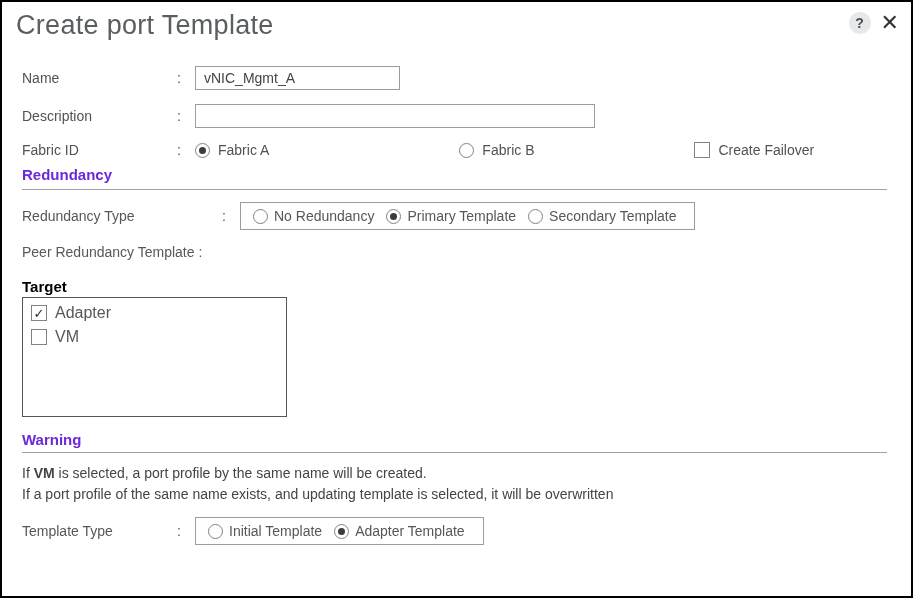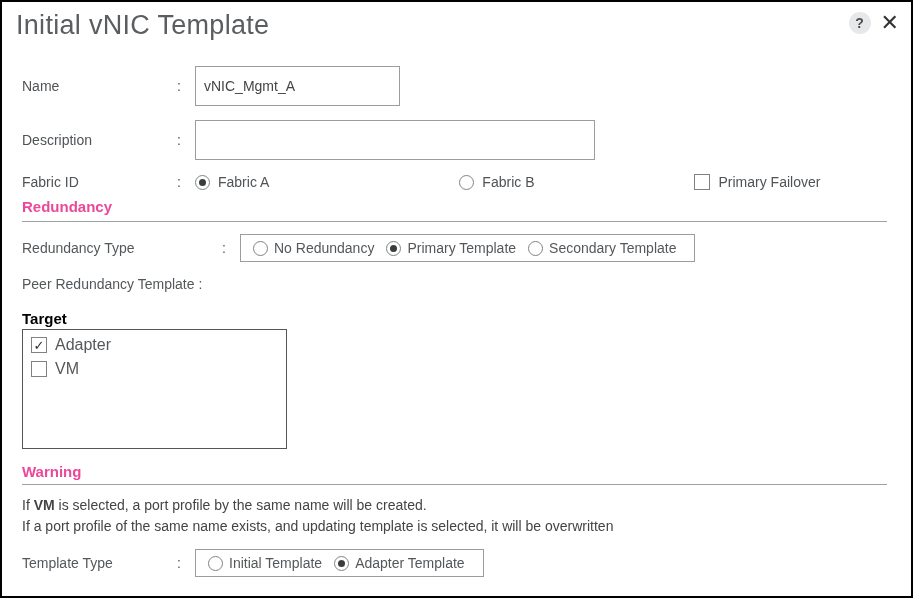--- a/index.html
+++ b/index.html
@@ -50,21 +50,21 @@
   }
   .scroll-area::-webkit-scrollbar { width:8px; }
   .scroll-area::-webkit-scrollbar-thumb { background:#9a9c9e; border-radius:4px; }
   .scroll-area::-webkit-scrollbar-track { background:transparent; }
 
   .row { display:flex; align-items:center; margin-bottom:14px; font-size:14px; color:#4f5356;}
   .label-col { width:155px; display:flex; align-items:center;}
   .colon { width:18px; }
   .text-input {
     border:1px solid #9a9c9e;
-    height:40px; padding:2px 8px;
+    height:24px; padding:2px 8px;
     font-size:14px; color:#444;
   }
   .name-input { width:205px; }
   .desc-input { width:400px; }
 
   .fabric-row { display:flex; align-items:center; font-size:14px; }
   .radio-wrap { display:flex; align-items:center; gap:8px; cursor:pointer;}
   .radio {
     width:15px; height:15px; border:1px solid #7f8284; border-radius:50%;
     display:flex; align-items:center; justify-content:center;
@@ -76,21 +76,21 @@
   .checkbox {
     width:16px; height:16px; border:1px solid #7f8284;
     display:flex; align-items:center; justify-content:center;
     background:#fff;
   }
   .checkbox.checked::after {
     content:"✓"; font-size:13px; color:#2a2c2d; line-height:1;
   }
 
   .section-heading {
-    font-size:15px; color:#ec4899; font-weight:600;
+    font-size:15px; color:#6d28d9; font-weight:600;
     margin-top:6px;
   }
   .rule { border:none; border-top:1px solid #9fa2a4; margin:6px 0 12px 0;}
   .rule-tight { border:none; border-top:1px solid #9fa2a4; margin:4px 0 10px 0;}
 
   .redund-row { display:flex; align-items:center; margin-bottom:14px; font-size:14px;}
   .redund-label { width:200px; }
   .radio-group-box {
     border:1px solid #9a9c9e;
     display:inline-flex; align-items:center;
@@ -122,21 +122,21 @@
 
   .tpl-row { display:flex; align-items:center; font-size:14px;}
 
 </style>
 </head>
 <body>
 
 <div class="dialog">
 
   <div class="title-row">
-    <div class="dialog-title">Initial vNIC Template</div>
+    <div class="dialog-title">Create port Template</div>
     <div class="title-icons">
       <div class="help-circle">?</div>
       <div class="close-x">✕</div>
     </div>
   </div>
 
   <div class="scroll-area">
 
     <div class="row">
       <div class="label-col">Name</div>
@@ -157,21 +157,21 @@
         <div class="radio-wrap" style="margin-right:190px;">
           <span class="radio checked"></span>
           <span>Fabric A</span>
         </div>
         <div class="radio-wrap" style="margin-right:160px;">
           <span class="radio"></span>
           <span>Fabric B</span>
         </div>
         <div class="radio-wrap">
           <span class="checkbox"></span>
-          <span>Primary Failover</span>
+          <span>Create Failover</span>
         </div>
       </div>
     </div>
 
     <div class="section-heading">Redundancy</div>
     <hr class="rule">
 
     <div class="redund-row">
       <div class="redund-label">Redundancy Type</div>
       <div class="colon">:</div>

